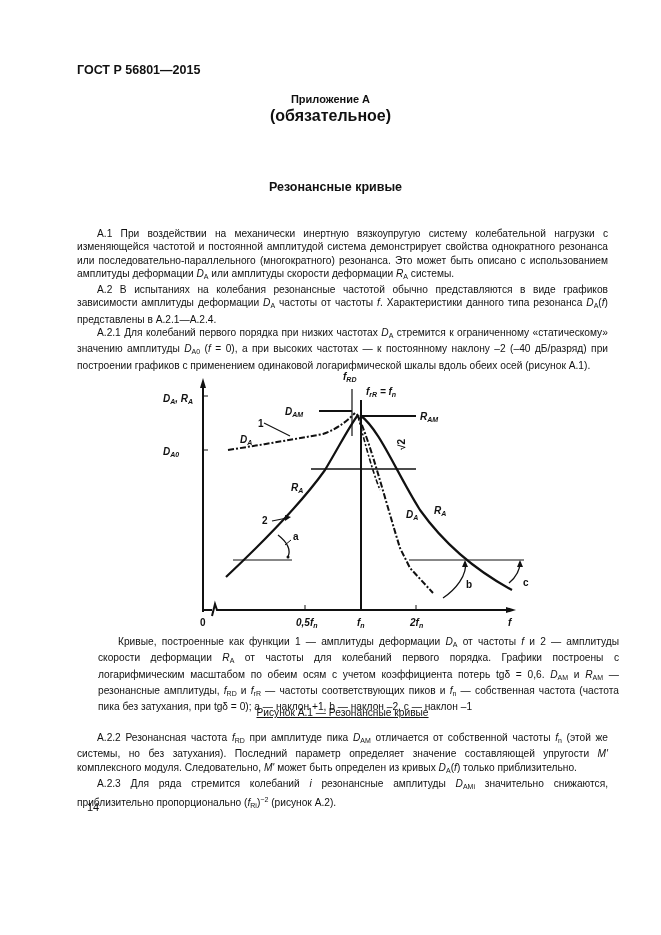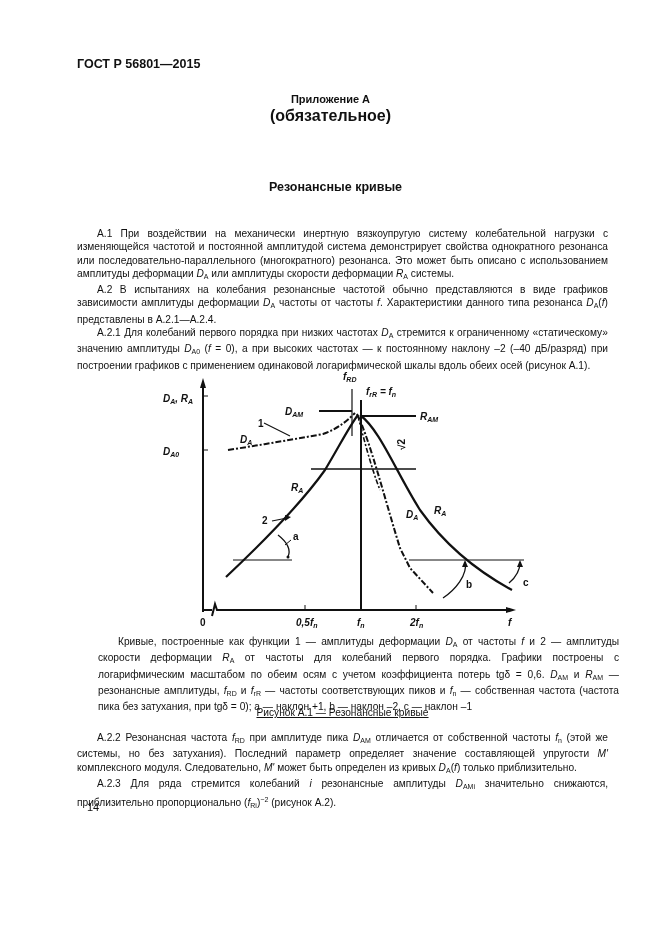--- a/index.html
+++ b/index.html
@@ -1,19 +1,19 @@
 <!DOCTYPE html>
 <html><head>
 <meta charset="utf-8">
 <style>
   html, body { margin:0; padding:0; background:#ffffff; }
   body { width:661px; height:935px; position:relative; overflow:hidden;
          font-family:"Liberation Sans", sans-serif; color:#111; }
   .abs { position:absolute; }
-  .hdr { left:77px; top:57px; font-size:12.5px; font-weight:bold; }
+  .hdr { left:77px; top:63px; font-size:12.5px; font-weight:bold; }
   .center { left:0; width:661px; text-align:center; }
   .app1 { top:93px; font-size:11px; font-weight:bold; }
   .app2 { top:107px; font-size:16px; font-weight:bold; }
   .title { top:180px; font-size:12.5px; font-weight:bold; left:5px; }
   .para { left:77px; width:531px; font-size:10.2px; line-height:13.3px; text-align:justify; }
   .para p { margin:0; text-indent:20px; }
   .caption { left:98px; width:521px; font-size:10.2px; line-height:13.3px; text-align:justify; text-indent:20px; }
   .figtitle { top:707px; font-size:10.2px; left:12px;text-decoration:underline; }
   .pagenum { left:79px; top:801px; font-size:11px;margin-left:8px; }
   sub { font-size:7px; vertical-align:-2px; }

